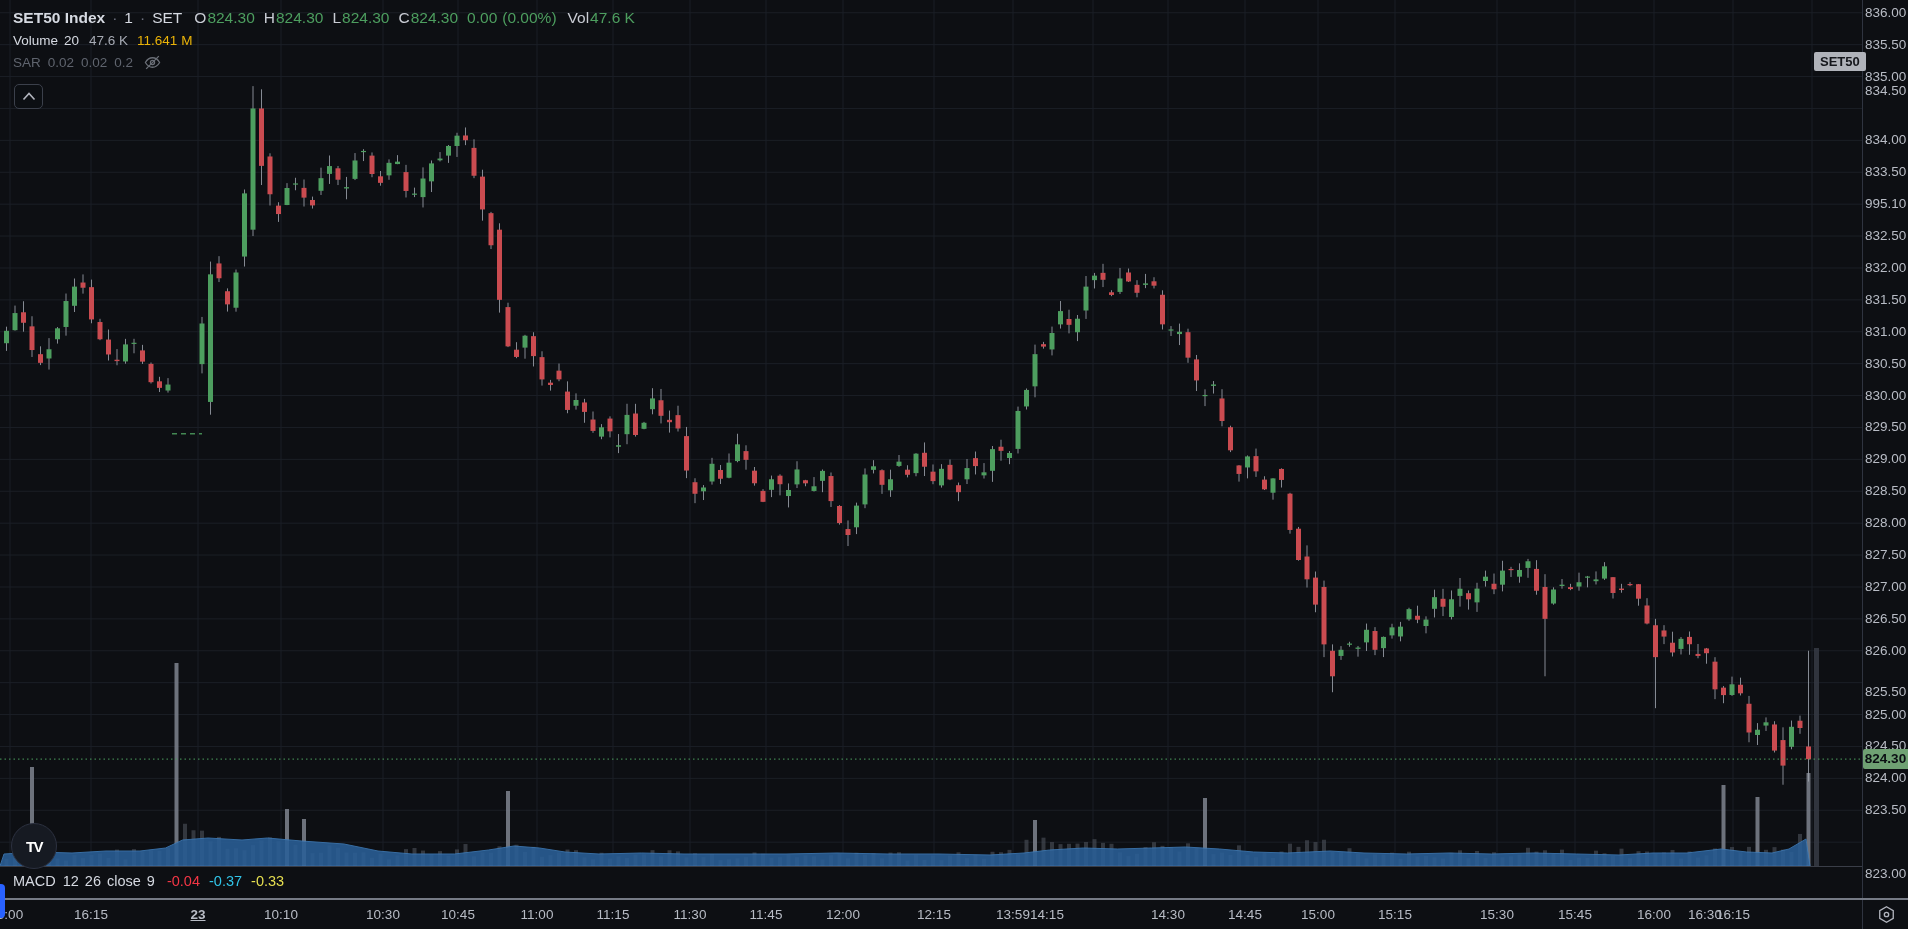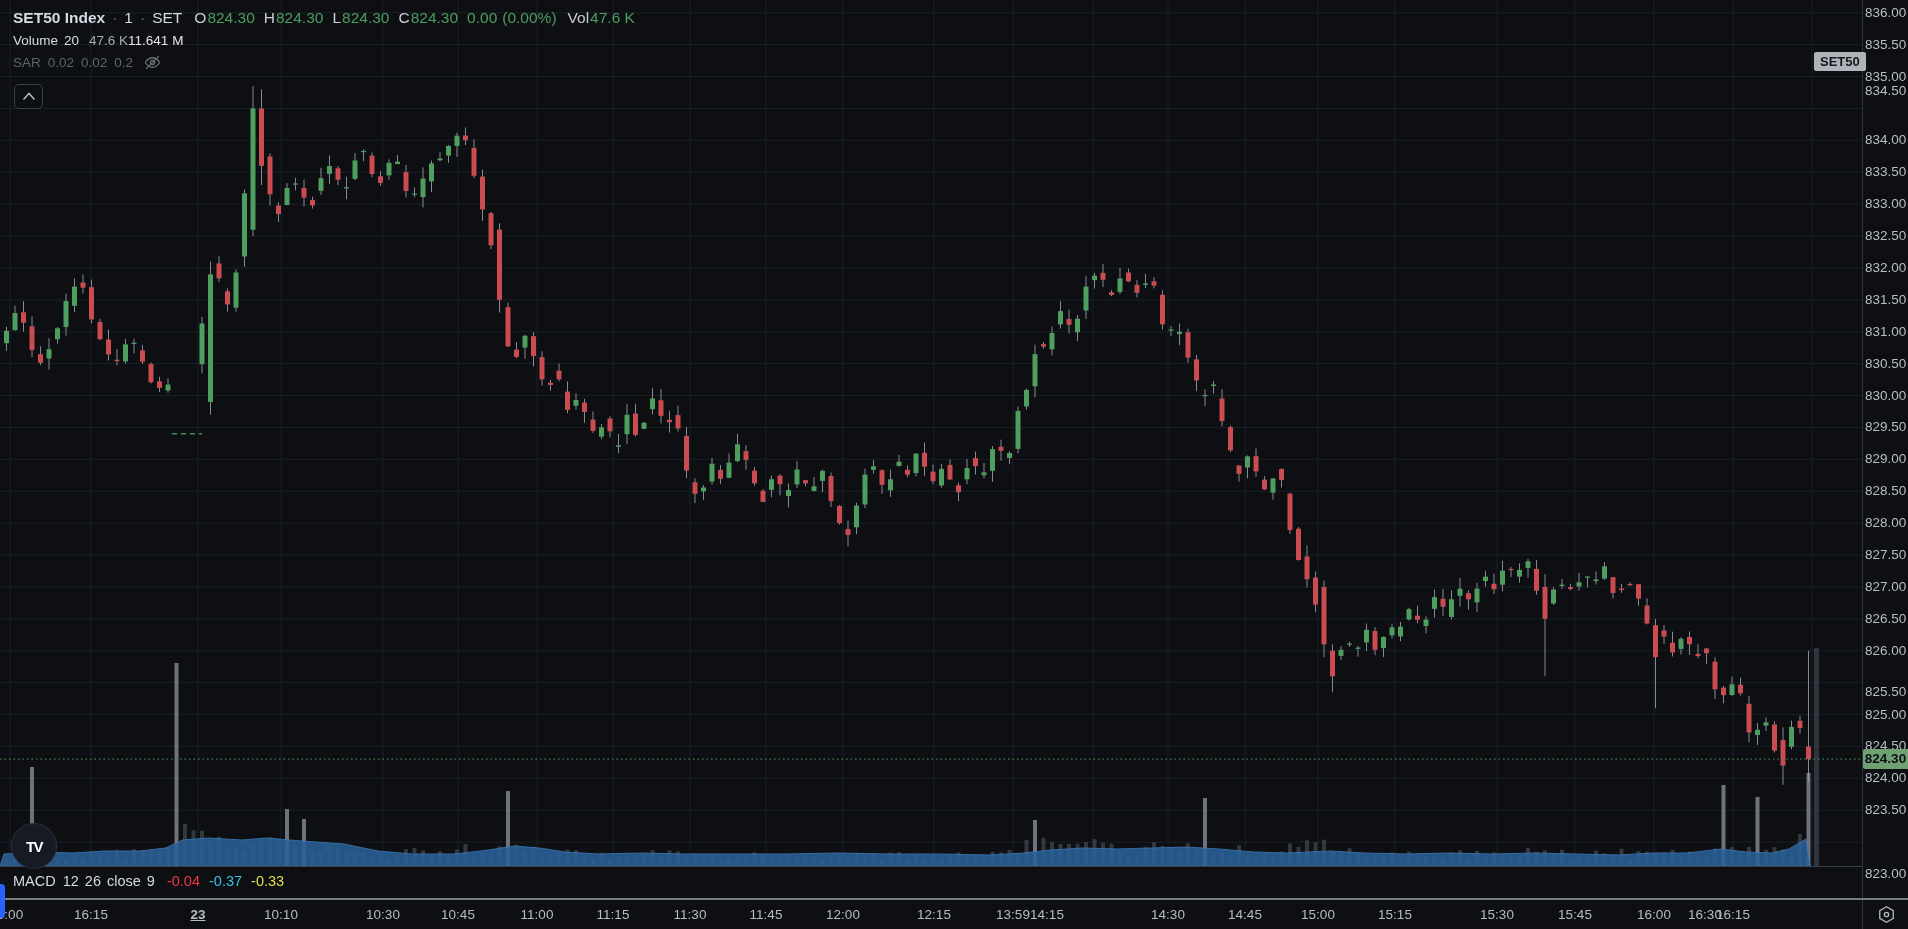--- a/index.html
+++ b/index.html
@@ -756,21 +756,21 @@
         <span style="color: rgb(77, 158, 95); margin-left: 1px;">824.30</span>
         <span style="color: rgb(77, 158, 95); margin-left: 9px;">0.00</span>
         <span style="color: rgb(77, 158, 95); margin-left: 5px;">(0.00%)</span>
         <span style="color: rgb(201, 204, 212); margin-left: 11px;">Vol</span>
         <span style="color: rgb(77, 158, 95); margin-left: 1px;">47.6 K</span>
       </div>
     <div class="lrow row2" id="lrow2">
         <span style="color: rgb(214, 218, 226); margin-left: 0px;">Volume</span>
         <span style="color: rgb(214, 218, 226); margin-left: 6px;">20</span>
         <span style="color: rgb(166, 170, 180); margin-left: 10px;">47.6 K</span>
-        <span style="color: #e5e5e5; ">11.641 M</span>
+        <span style="color: #eab308; margin-left: 9px;">11.641 M</span>
       </div>
     <div class="lrow row3" id="lrow3">
       <span id="lrow3parts" style="display:flex;align-items:flex-start;">
           <span style="color: rgb(95, 100, 110); margin-left: 0px;">SAR</span>
           <span style="color: rgb(95, 100, 110); margin-left: 7px;">0.02</span>
           <span style="color: rgb(95, 100, 110); margin-left: 7px;">0.02</span>
           <span style="color: rgb(95, 100, 110); margin-left: 7px;">0.2</span>
         </span>
       <svg class="eye" width="19" height="19" viewBox="0 0 24 24">
         <path d="M3 12c2.5-4.2 6-6 9-6s6.5 1.8 9 6c-2.5 4.2-6 6-9 6s-6.5-1.8-9-6z" fill="none" stroke="#8a8f99" stroke-width="1.6"></path>
@@ -793,21 +793,21 @@
   </div>
   <div class="pane-divider"></div>
 
   <div class="price-axis" id="price-axis">
       <div class="ptick" style="top: 4.76px; width: 40px;">836.00</div>
       <div class="ptick" style="top: 36.66px; width: 40px;">835.50</div>
       <div class="ptick" style="top: 68.56px; width: 40px;">835.00</div>
       <div class="ptick" style="top: 83px; width: 40px;">834.50</div>
       <div class="ptick" style="top: 132.36px; width: 40px; text-align: right;">834.00</div>
       <div class="ptick" style="top: 164.26px; width: 40px;">833.50</div>
-      <div class="ptick" style="top: 196.16px; width: 40px;">833.00</div>
+      <div class="ptick" style="top: 196.16px; width: 40px;">995.10</div>
       <div class="ptick" style="top: 228.06px; width: 40px;">832.50</div>
       <div class="ptick" style="top: 259.96px; width: 40px;">832.00</div>
       <div class="ptick" style="top: 291.86px; width: 40px;">831.50</div>
       <div class="ptick" style="top: 323.76px; width: 40px;">831.00</div>
       <div class="ptick" style="top: 355.66px; width: 40px;">830.50</div>
       <div class="ptick" style="top: 387.56px; width: 40px;">830.00</div>
       <div class="ptick" style="top: 419.46px; width: 40px;">829.50</div>
       <div class="ptick" style="top: 451.36px; width: 40px;">829.00</div>
       <div class="ptick" style="top: 483.26px; width: 40px;">828.50</div>
       <div class="ptick" style="top: 515.16px; width: 40px;">828.00</div>

